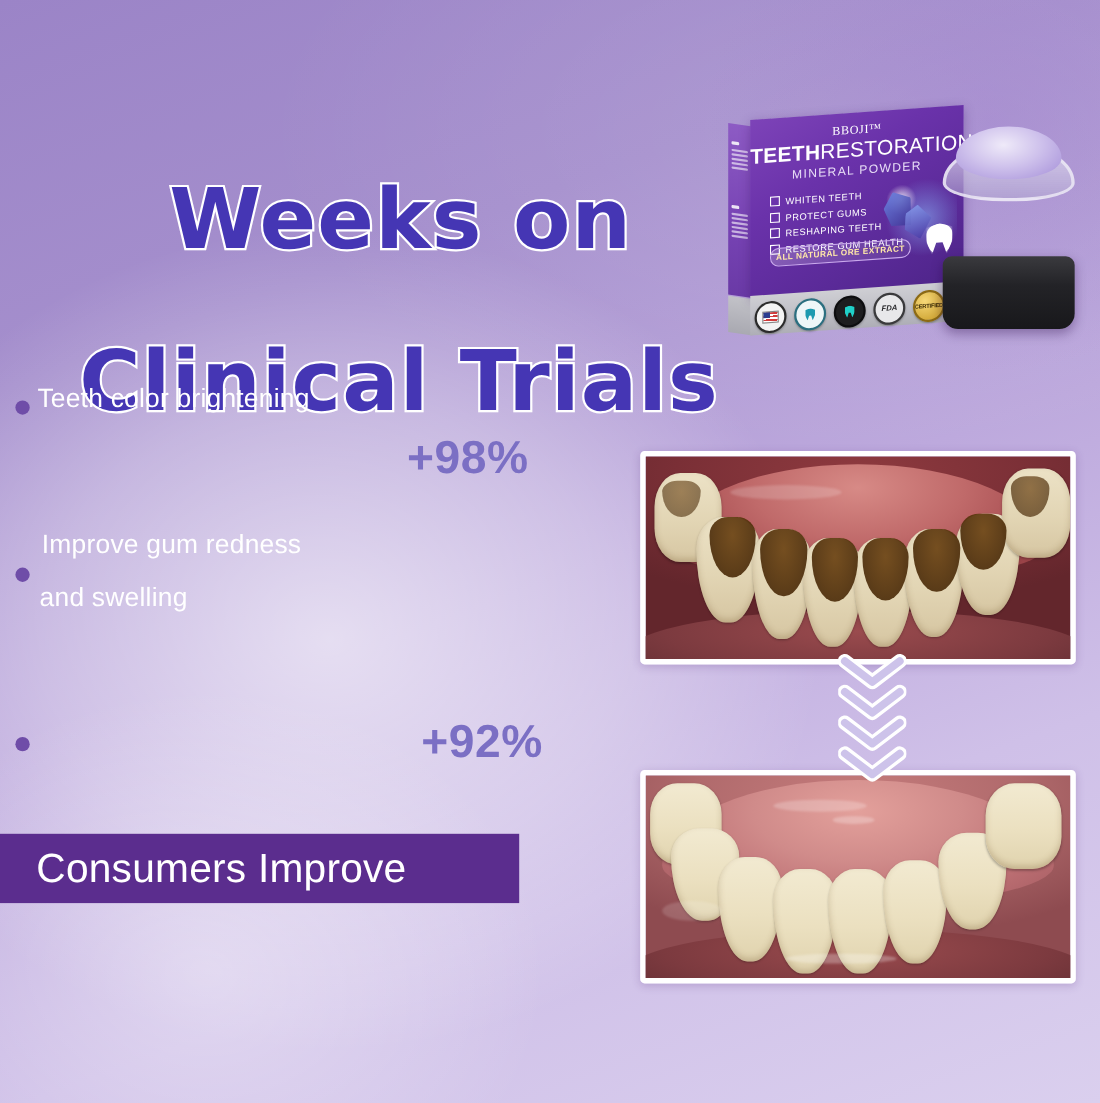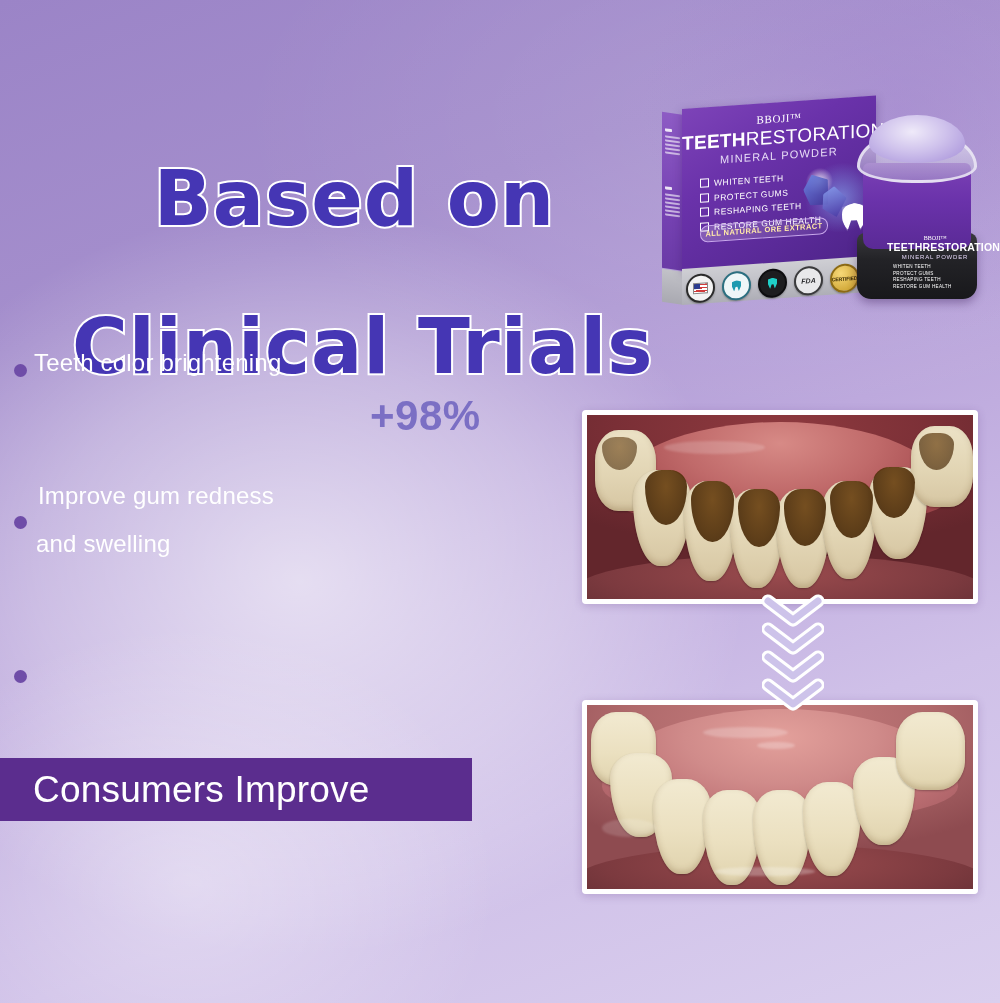--- a/index.html
+++ b/index.html
@@ -280,40 +280,41 @@
   }
 </style>
 </head>
 <body>
 
 <div id="poster">
   <div class="glow-bl"></div>
   <div class="glow-tr"></div>
 
   <div class="headline">
-    <span>Based on</span>
+    <span>Weeks on</span>
     <span class="l2">Clinical Trials</span>
   </div>
 
   <div class="bullets">
 
     <div class="brow b1">
       <span class="dot"></span>
       <span class="btext">Teeth color brightening</span>
       <span class="pct">+98%</span>
     </div>
 
     <div class="brow b2">
       <span class="dot"></span>
       <span class="btext l1">Improve gum redness</span>
       <span class="btext l2">and swelling</span>
     </div>
 
     <div class="brow b3">
       <span class="dot"></span>
+      <span class="pct">+92%</span>
     </div>
   </div>
 
   <div class="band">
     <span>Consumers Improve</span>
   </div>
 
 
   <div class="product">
 
@@ -374,33 +375,20 @@
         <div class="badge bg-dark">
             <span class="t"></span>
           </div>
         <div class="badge bg-fda">FDA</div>
         <div class="badge bg-cert">CERTIFIED</div>
       </div>
     </div>
 
     <div class="jar">
       <div class="jar-lid"></div>
-      <div class="jar-body">
-        <div class="jar-label">
-          <div class="jb">BBOJI™</div>
-          <div class="jt"><span>TEETH</span><span>RESTORATION</span></div>
-          <div class="js">MINERAL POWDER</div>
-          <div class="jl">
-            <div>WHITEN TEETH</div>
-            <div>PROTECT GUMS</div>
-            <div>RESHAPING TEETH</div>
-            <div>RESTORE GUM HEALTH</div>
-          </div>
-        </div>
-      </div>
       <div class="jar-glass"></div>
       <div class="jar-powder"></div>
     </div>
   </div>
 
   <div class="photo photo-before">
     <div class="mouth mouth-before">
       <div class="gum"></div>
       <div class="tongue"></div>
 

